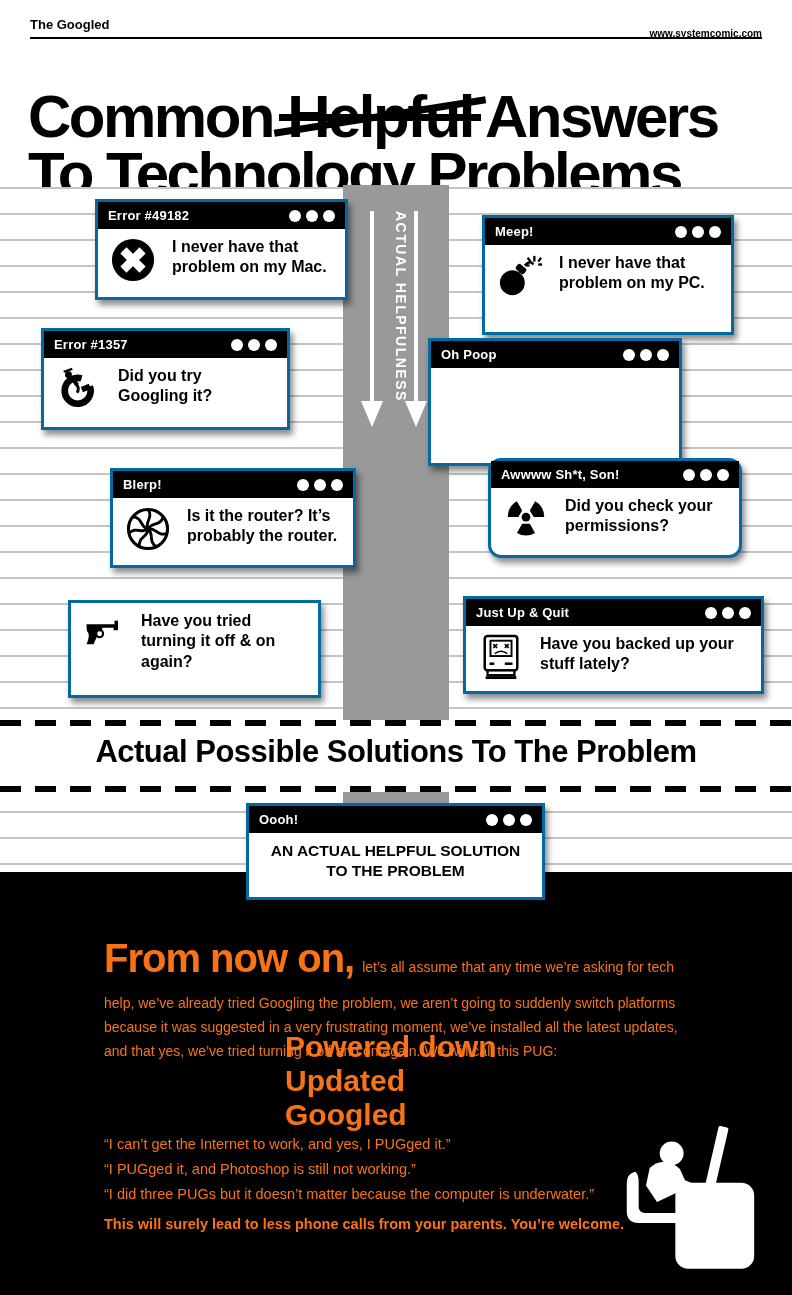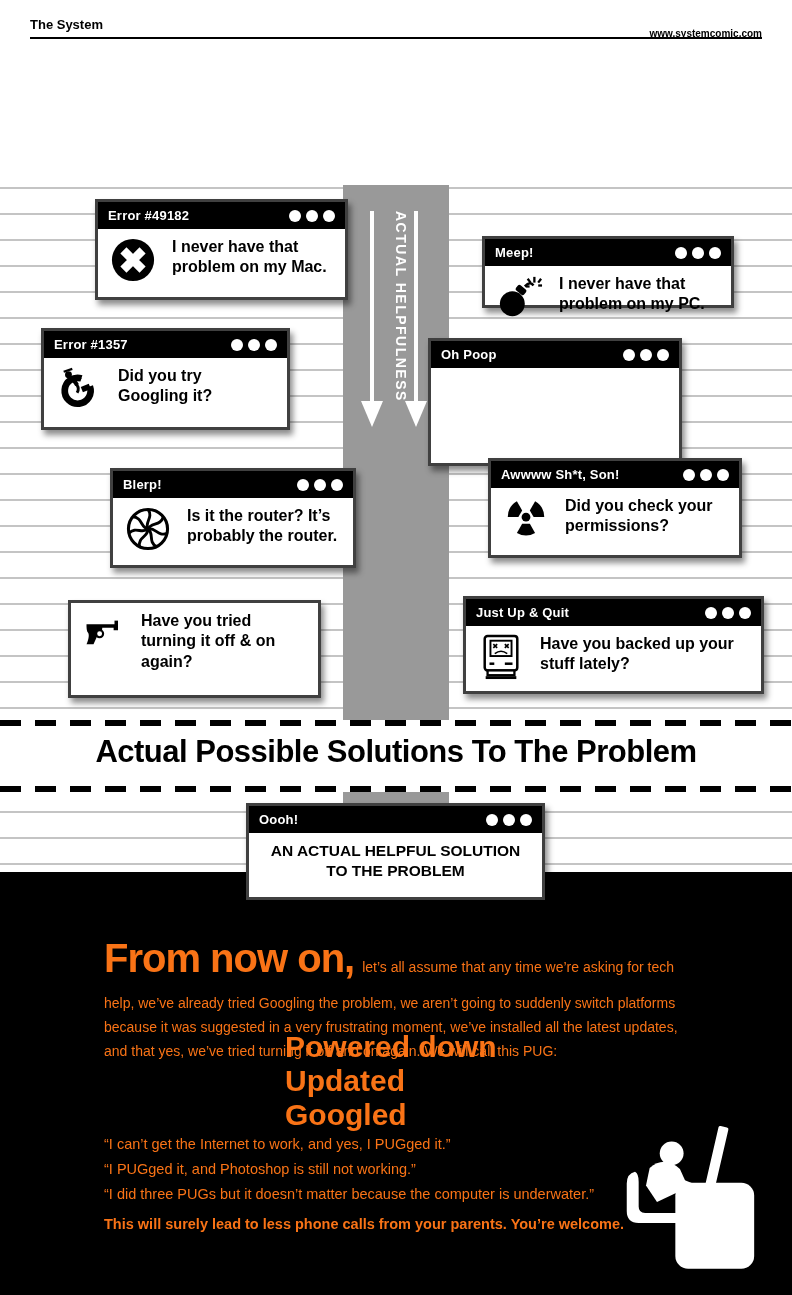--- a/index.html
+++ b/index.html
@@ -27,21 +27,21 @@
   .band{position:absolute;left:343px;top:185px;width:106px;height:687px;background:#999999;z-index:1;}
   .arrow{position:absolute;width:4px;height:190px;top:26px;background:#fff;}
   .arrow::after{content:"";position:absolute;left:-9px;top:190px;border-left:11px solid transparent;
                 border-right:11px solid transparent;border-top:26px solid #fff;}
   .arrow.a-left{left:27px;} .arrow.a-right{left:71px;}
   .band-label{position:absolute;left:36px;top:26px;height:205px;width:30px;
               writing-mode:vertical-rl;font-size:14px;font-weight:bold;color:#fff;
               letter-spacing:1.5px;text-align:left;}
 
   
-  .dlg{position:absolute;background:#fff;border:3px solid #404040;box-sizing:border-box;
+  .dlg{position:absolute;background:#fff;border:3px solid #0369a1;box-sizing:border-box;
        box-shadow:3px 5px 6px rgba(0,0,0,0.45);z-index:2;}
   .dlg-bar{background:#000;color:#fff;height:27px;display:flex;align-items:center;padding:0 10px;}
   .dlg-title{font-size:13px;font-weight:bold;letter-spacing:0.2px;}
   .dots{margin-left:auto;display:flex;gap:5px;}
   .dot{width:12px;height:12px;border-radius:50%;background:#fff;}
   .dlg-body{display:flex;gap:16px;padding:8px 12px;height:calc(100% - 27px);box-sizing:border-box;}
   .dlg-icon{width:46px;height:46px;flex:none;}
   .dlg-text{font-size:16px;font-weight:bold;line-height:1.28;}
   .dlg.center .dlg-body{justify-content:center;}
   .dlg.center .dlg-text{text-align:center;font-size:15.5px;}
@@ -135,24 +135,25 @@
         <line x1="28" y1="31" x2="36" y2="31"></line>
       </g>
       <rect x="10" y="38" width="28" height="5" fill="#fff" stroke="#000" stroke-width="2.4"></rect>
       <line x1="8" y1="45.5" x2="40" y2="45.5" stroke="#000" stroke-width="3"></line>
     </symbol>
   </defs>
 </svg>
 
 <div id="comic">
 
-  <div class="hdr-brand">The System</div>
+  <div class="hdr-brand">The Googled</div>
   <div class="hdr-url">www.systemcomic.com</div>
   <div class="hdr-rule"></div>
 
+  <h1 class="title"><span>Common</span> <span class="struck">Helpful</span> <span>Answers</span><br><span>To Technology Problems</span></h1>
 
   <div class="ruled"></div>
 
   <div class="band">
     <div class="arrow a-left"></div>
     <div class="arrow a-right"></div>
     <div class="band-label">ACTUAL HELPFULNESS</div>
   </div>
 
   <div class="dlg" style="left:95px;top:199px;width:253px;height:101px;">
@@ -165,21 +166,21 @@
         </span>
     </div>
     <div class="dlg-body">
       <svg class="dlg-icon">
           <use href="#sym-circlex"></use>
         </svg>
       <div class="dlg-text">I never have that problem on my Mac.</div>
     </div>
   </div>
 
-  <div class="dlg" style="left:482px;top:236px;width:252px;height:72px;">
+  <div class="dlg" style="left:482px;top:215px;width:252px;height:120px;">
     <div class="dlg-bar">
       <span class="dlg-title">Meep!</span>
       <span class="dots">
           <span class="dot"></span>
           <span class="dot"></span>
           <span class="dot"></span>
         </span>
     </div>
     <div class="dlg-body">
       <svg class="dlg-icon">
@@ -227,21 +228,21 @@
         </span>
     </div>
     <div class="dlg-body">
       <svg class="dlg-icon">
           <use href="#sym-beachball"></use>
         </svg>
       <div class="dlg-text">Is it the router? It’s probably the router.</div>
     </div>
   </div>
 
-  <div class="dlg" style="left:488px;top:458px;width:254px;height:100px;">
+  <div class="dlg" style="left:488px;top:458px;width:254px;height:100px;border-radius:13px;">
     <div class="dlg-bar">
       <span class="dlg-title">Awwww Sh*t, Son!</span>
       <span class="dots">
           <span class="dot"></span>
           <span class="dot"></span>
           <span class="dot"></span>
         </span>
     </div>
     <div class="dlg-body">
       <svg class="dlg-icon">

